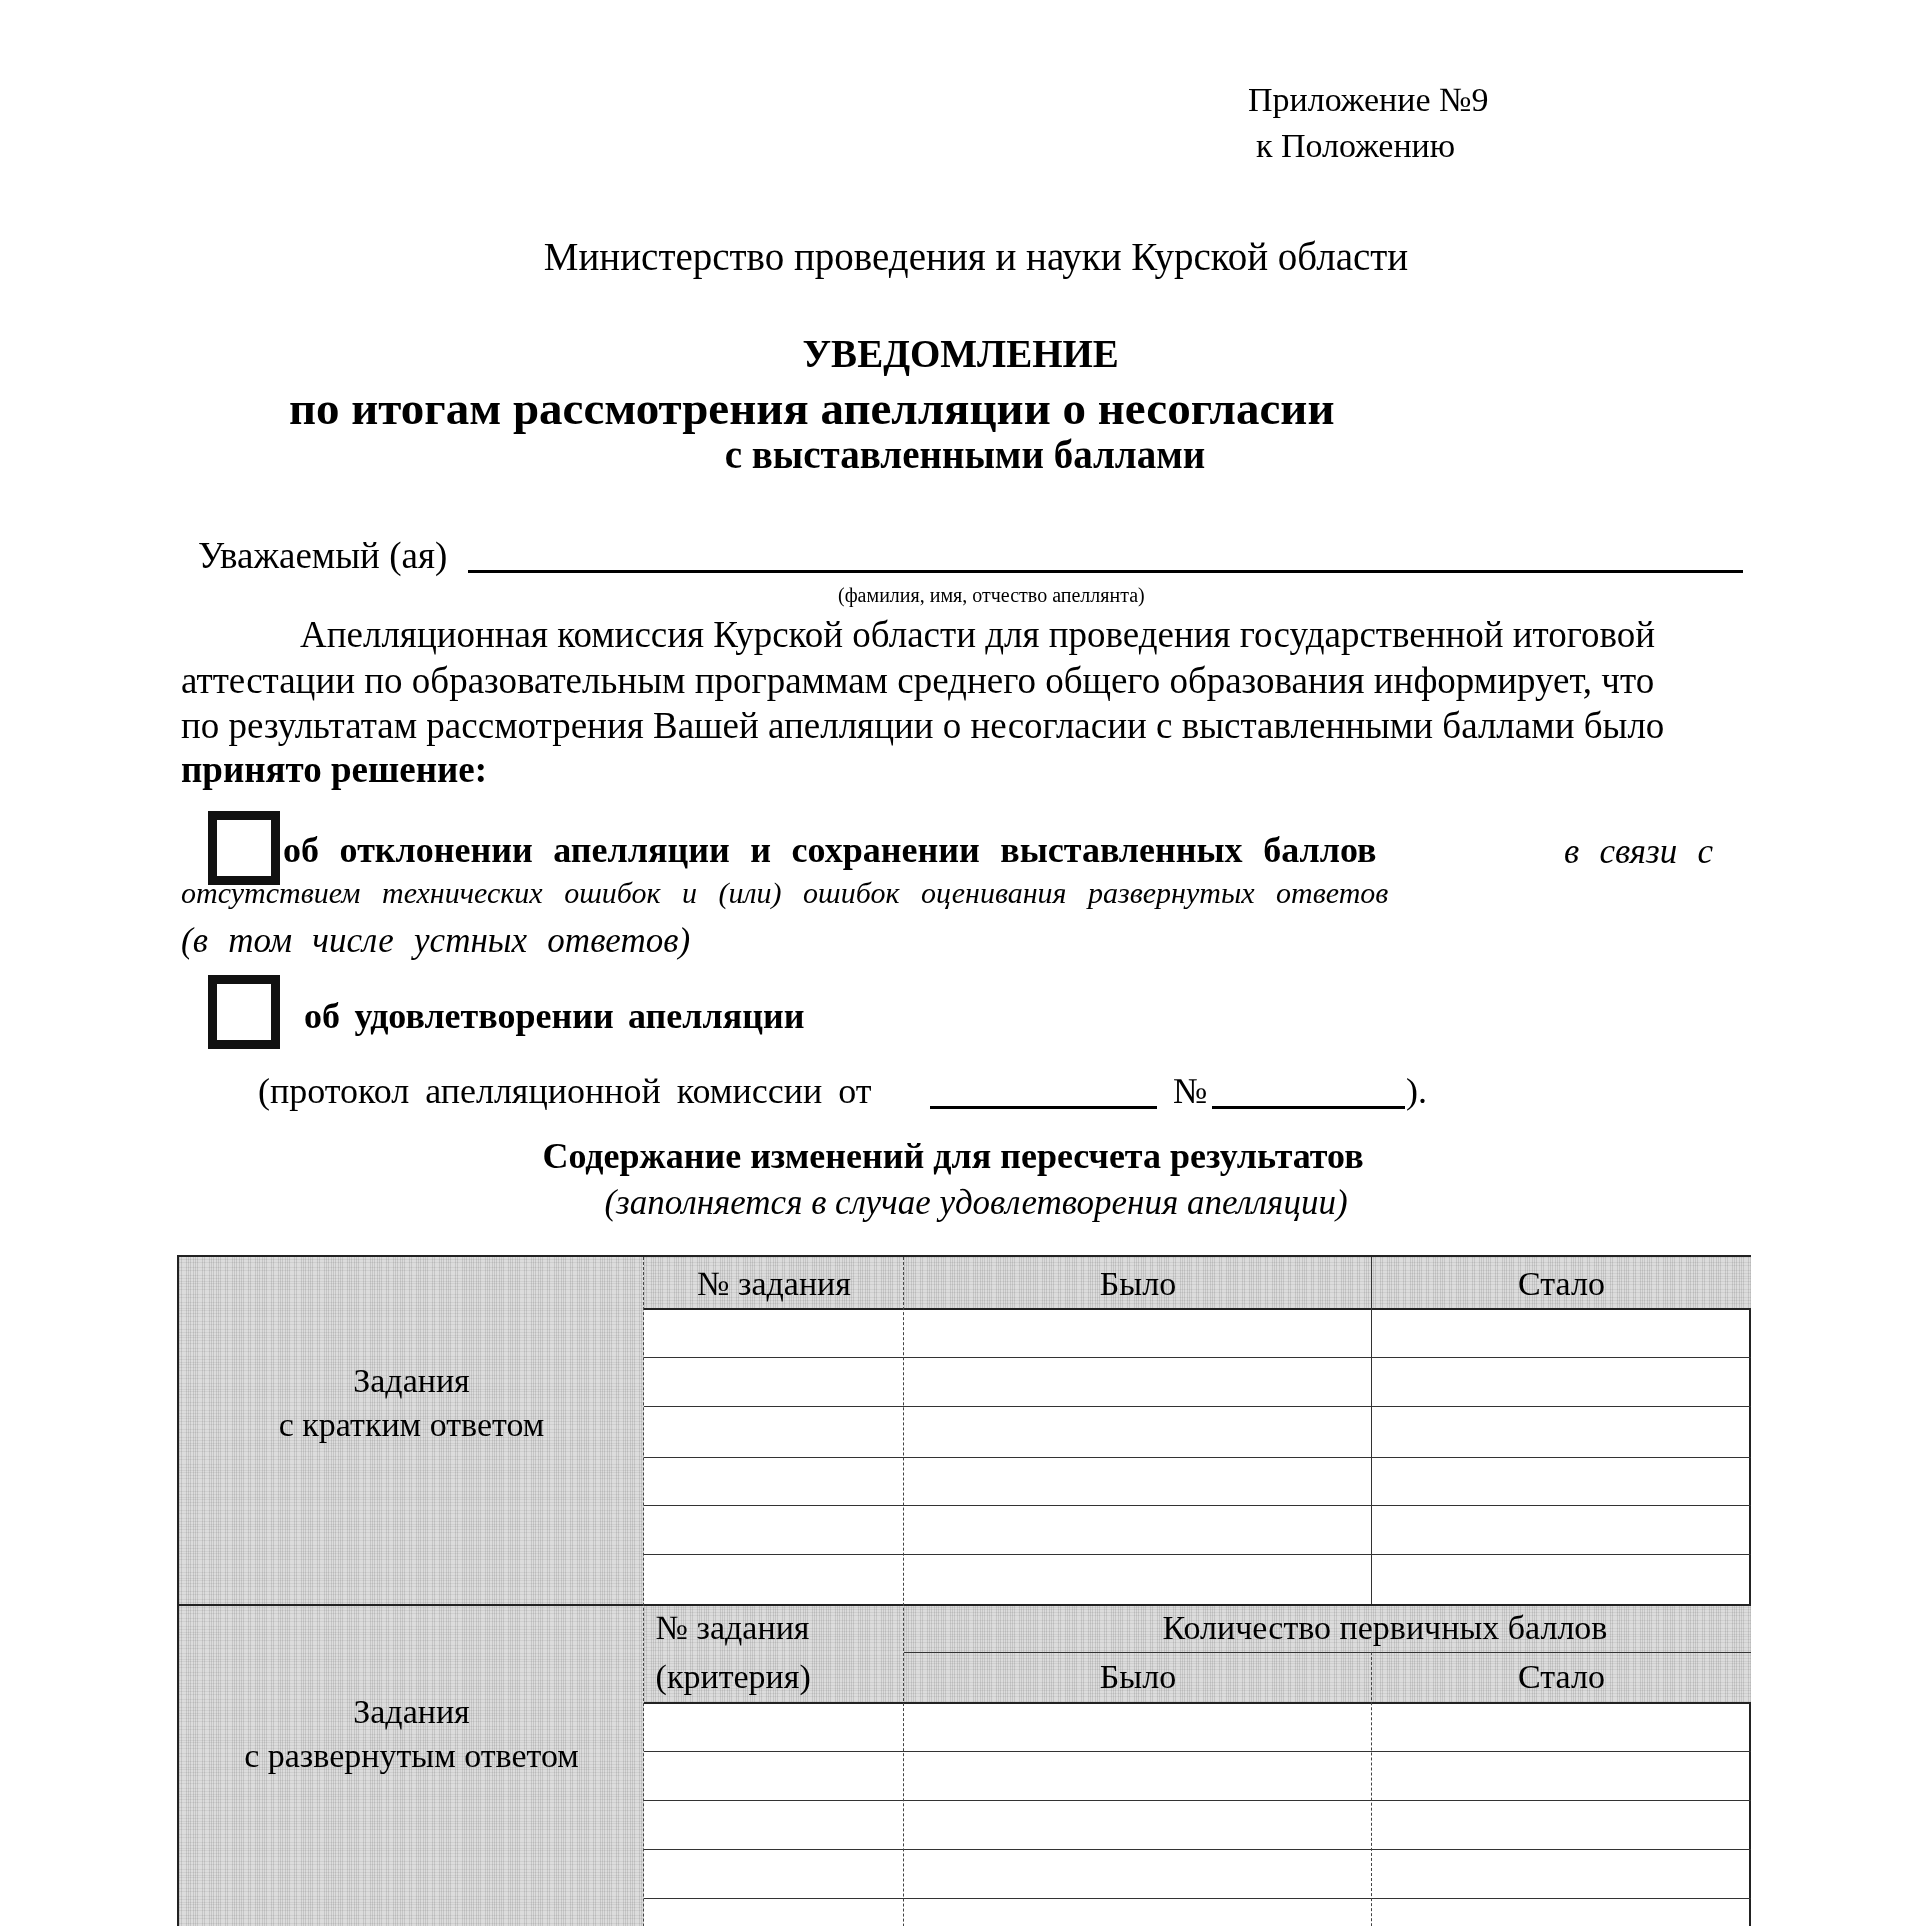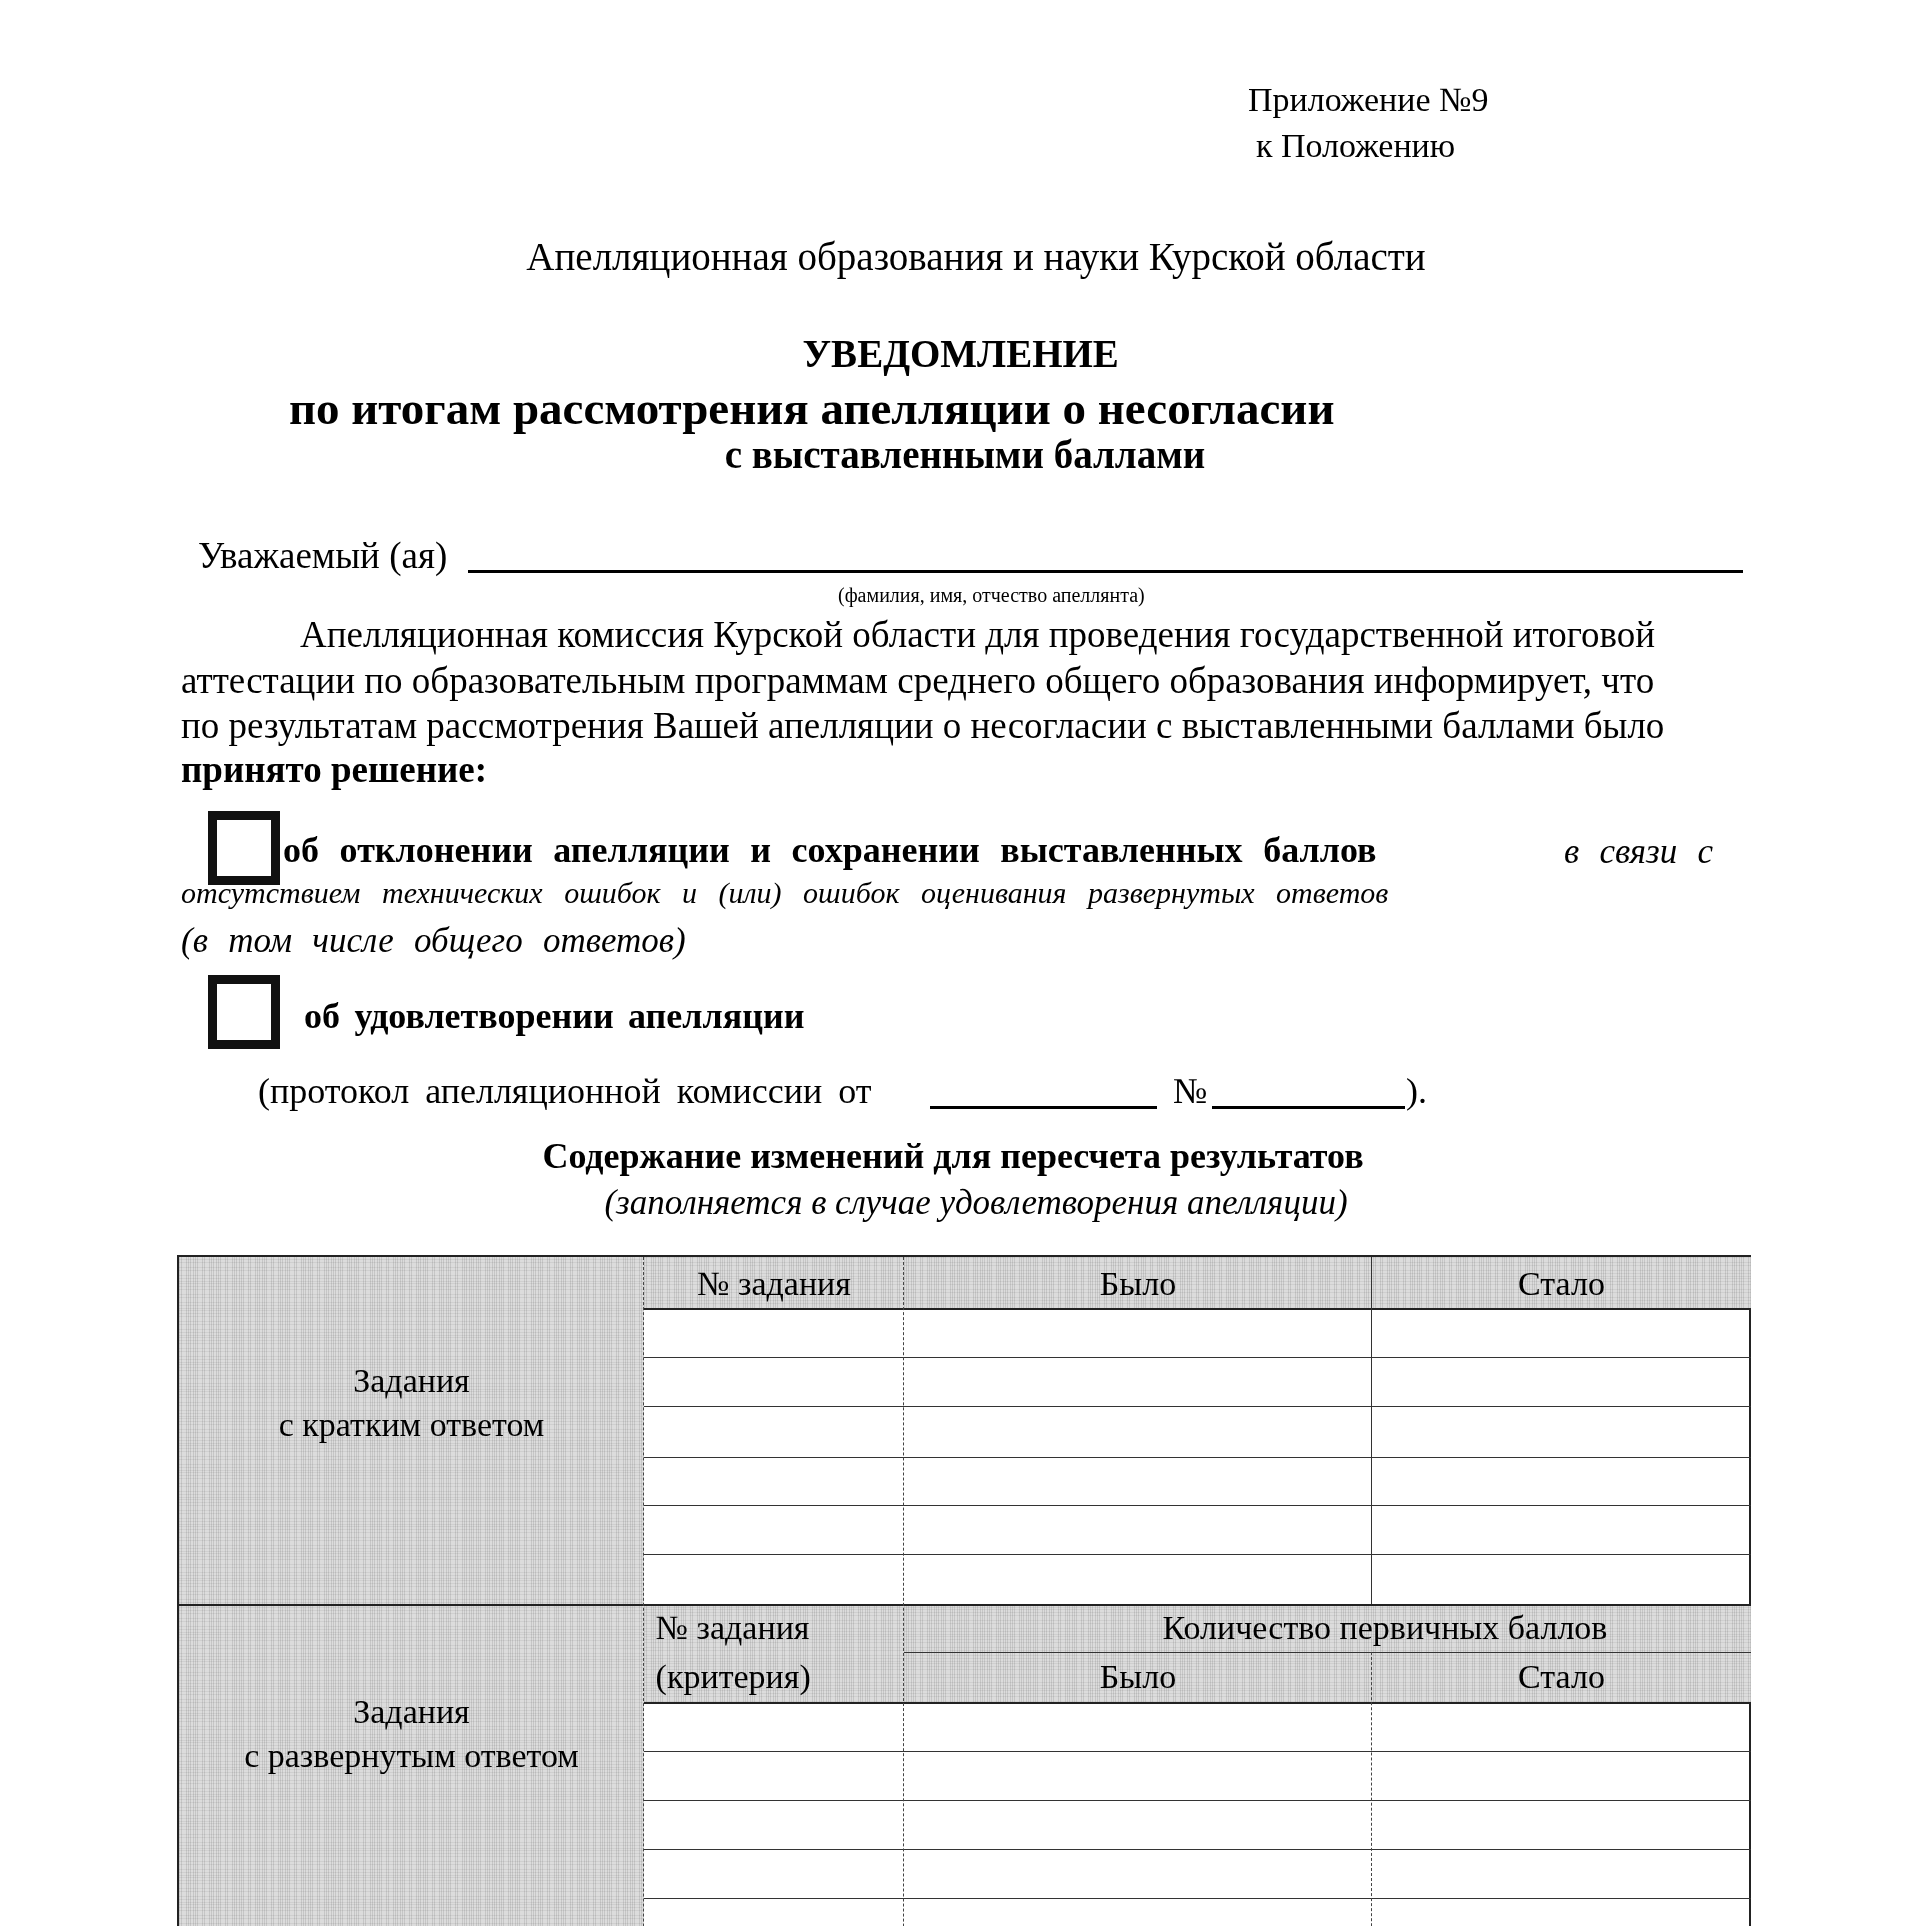--- a/index.html
+++ b/index.html
@@ -25,21 +25,21 @@
   .vline.solid { border-left:1.5px solid #333; }
   .th { position:absolute; font-size:34px; line-height:1; white-space:nowrap; text-align:center; }
   .rowlabel { position:absolute; font-size:34px; line-height:1.3; text-align:center; white-space:nowrap; }
 </style>
 </head>
 <body>
 
 <div class="abs t" style="left:1248px;top:83px;font-size:34px;">Приложение №9</div>
 <div class="abs t" style="left:1256px;top:129px;font-size:34px;">к Положению</div>
 
-<div class="abs t center" style="left:0;width:1906px;top:237px;font-size:39px;padding-left:46px;box-sizing:border-box;">Апелляционная образования и науки Курской области</div>
+<div class="abs t center" style="left:0;width:1906px;top:237px;font-size:39px;padding-left:46px;box-sizing:border-box;">Министерство проведения и науки Курской области</div>
 
 <div class="abs t b center" style="left:0;width:1906px;top:334px;font-size:39px;padding-left:15.4px;box-sizing:border-box;">УВЕДОМЛЕНИЕ</div>
 <div class="abs t b center" style="left:0;width:1608px;top:385px;font-size:47px;padding-left:15.4px;box-sizing:border-box;">по итогам рассмотрения апелляции о несогласии</div>
 <div class="abs t b center" style="left:0;width:1906px;top:435px;font-size:39px;padding-left:24px;box-sizing:border-box;">с выставленными баллами</div>
 
 <div class="abs t" style="left:198px;top:537px;font-size:37px;">Уважаемый (ая)</div>
 <div class="abs" style="left:468px;top:532px;width:1275px;height:39px;">
   <span class="abs t" style="left:7.7px;top:3.9px;"></span>
 </div>
 <div class="line" style="left:468px;top:570px;width:1275px;"></div>
@@ -47,21 +47,21 @@
 
 <div class="abs t" style="left:300px;top:616px;font-size:37px;">Апелляционная комиссия Курской области для проведения государственной итоговой</div>
 <div class="abs t" style="left:181px;top:662px;font-size:37px;width:1568px;">аттестации по образовательным программам среднего общего образования информирует, что</div>
 <div class="abs t" style="left:181px;top:707px;font-size:37px;">по результатам рассмотрения Вашей апелляции о несогласии с выставленными баллами было</div>
 <div class="abs t b" style="left:181px;top:751px;font-size:37px;">принято решение:</div>
 
 <div class="checkbox" style="left:208px;top:811px;"></div>
 <div class="abs t b" style="left:283px;top:832px;font-size:36px;word-spacing:11.6px;">об отклонении апелляции и сохранении выставленных баллов</div>
 <div class="abs t i" style="left:1564px;top:834px;font-size:35px;word-spacing:11.6px;">в связи с</div>
 <div class="abs t i" style="left:181px;top:878px;font-size:30px;word-spacing:14px;">отсутствием технических ошибок и (или) ошибок оценивания развернутых ответов</div>
-<div class="abs t i" style="left:181px;top:923px;font-size:35px;word-spacing:11.6px;">(в том числе общего ответов)</div>
+<div class="abs t i" style="left:181px;top:923px;font-size:35px;word-spacing:11.6px;">(в том числе устных ответов)</div>
 
 <div class="checkbox" style="left:208px;top:975px;"></div>
 <div class="abs t b" style="left:304px;top:998px;font-size:36px;word-spacing:5.4px;">об удовлетворении апелляции</div>
 
 <div class="abs t" style="left:258px;top:1073px;font-size:36px;word-spacing:7px;">(протокол апелляционной комиссии от</div>
 <div class="abs" style="left:930px;top:1067px;width:227px;height:39px;">
   <span class="abs t" style="left:3.9px;top:3.9px;"></span>
 </div>
 <div class="line" style="left:930px;top:1106px;width:227px;"></div>
 <div class="abs t" style="left:1173px;top:1073px;font-size:36px;">№</div>

